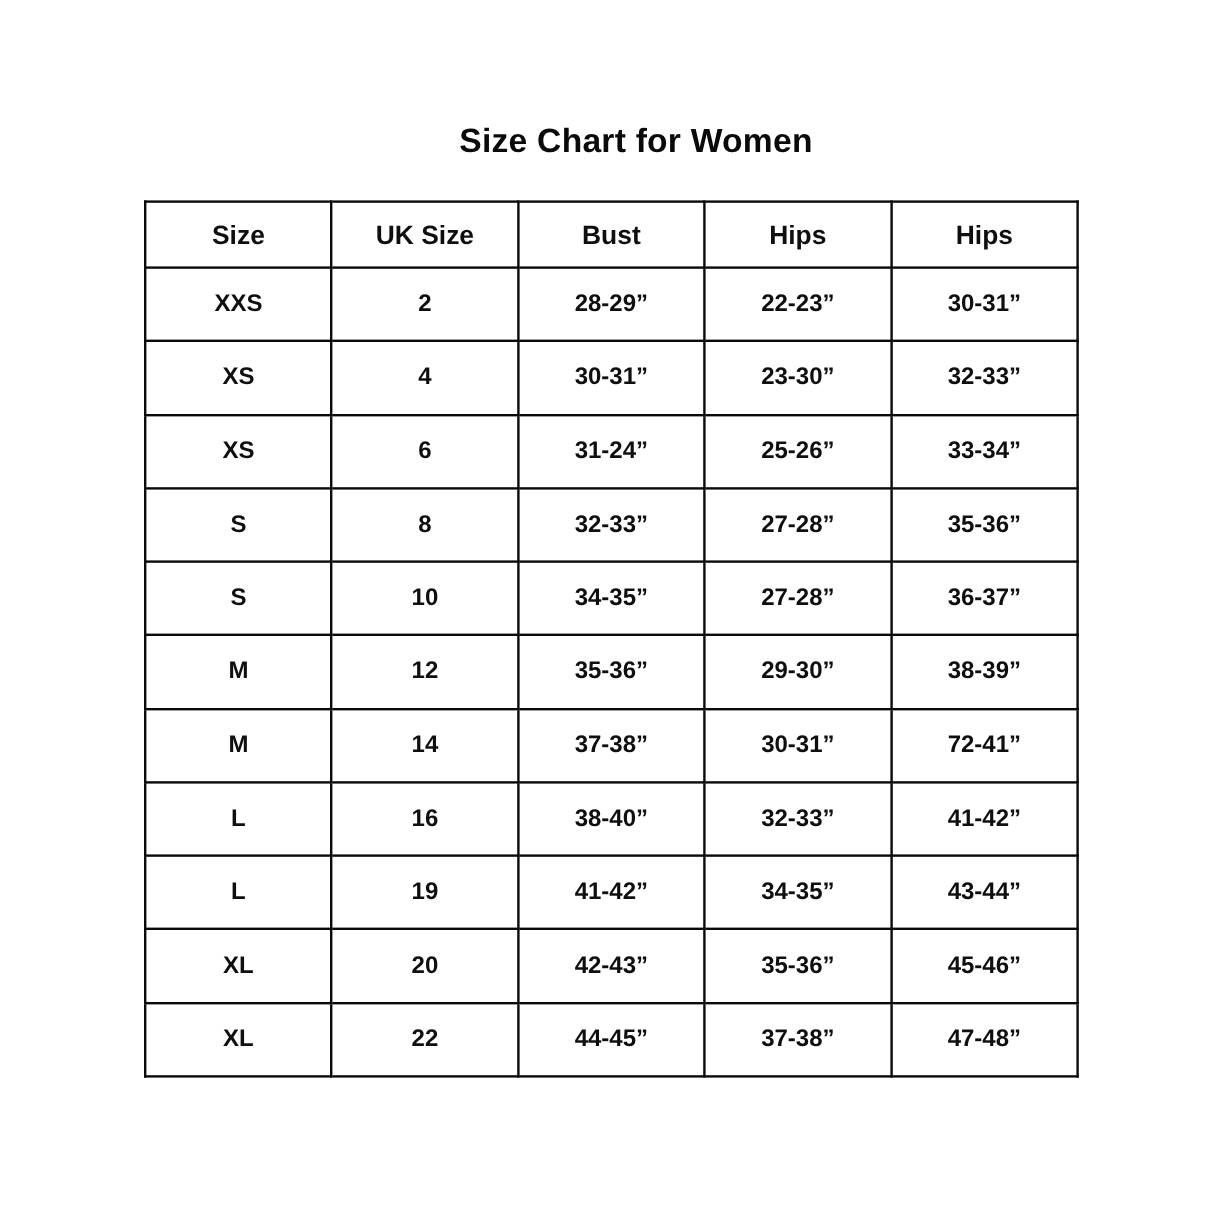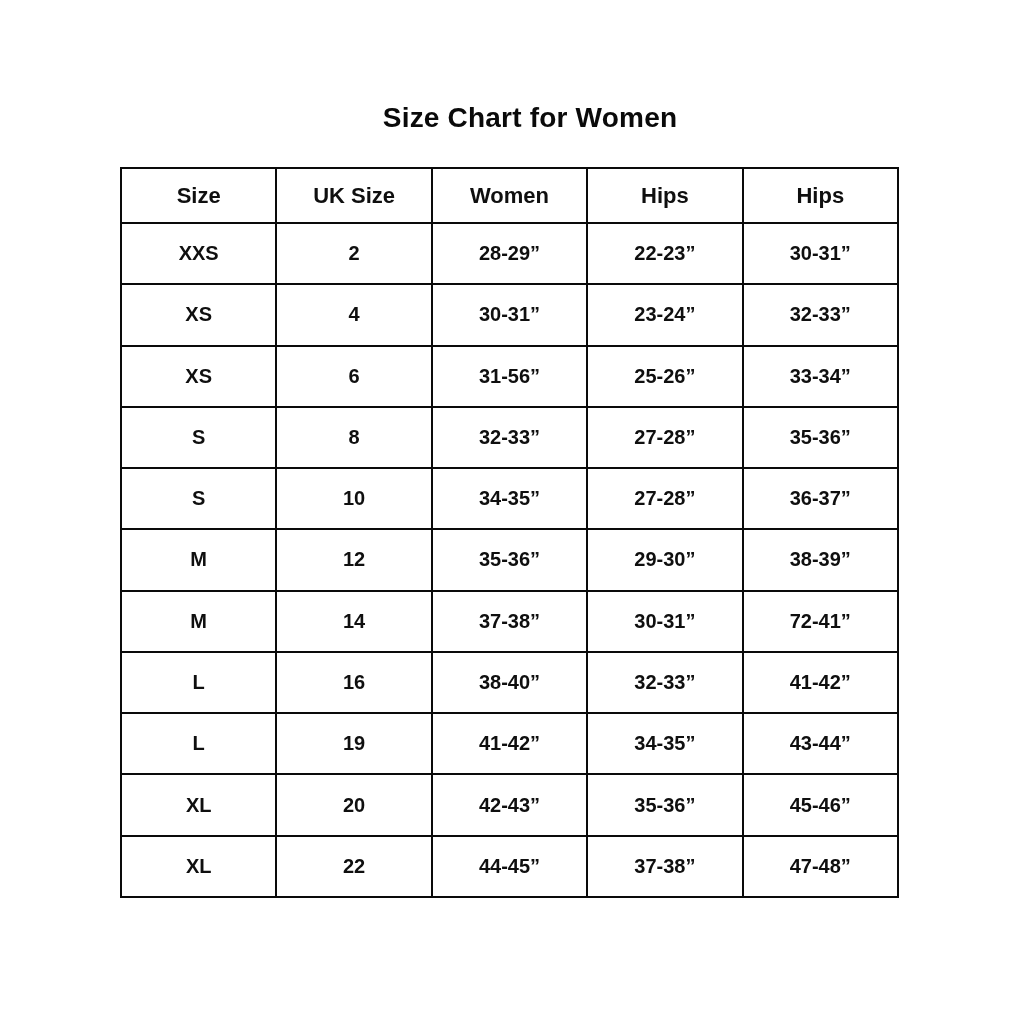--- a/index.html
+++ b/index.html
@@ -61,44 +61,44 @@
 
 <div class="canvas">
 
   <div class="page-title">Size Chart for Women</div>
 
   <table class="size-chart">
     <thead>
       <tr>
         <th>Size</th>
         <th>UK Size</th>
-        <th>Women</th>
+        <th>Bust</th>
         <th>Hips</th>
         <th>Hips</th>
       </tr>
     </thead>
     <tbody>
       <tr>
         <td>XXS</td>
         <td>2</td>
         <td>28-29”</td>
         <td>22-23”</td>
         <td>30-31”</td>
       </tr>
       <tr>
         <td>XS</td>
         <td>4</td>
         <td>30-31”</td>
-        <td>23-24”</td>
+        <td>23-30”</td>
         <td>32-33”</td>
       </tr>
       <tr>
         <td>XS</td>
         <td>6</td>
-        <td>31-56”</td>
+        <td>31-24”</td>
         <td>25-26”</td>
         <td>33-34”</td>
       </tr>
       <tr>
         <td>S</td>
         <td>8</td>
         <td>32-33”</td>
         <td>27-28”</td>
         <td>35-36”</td>
       </tr>

